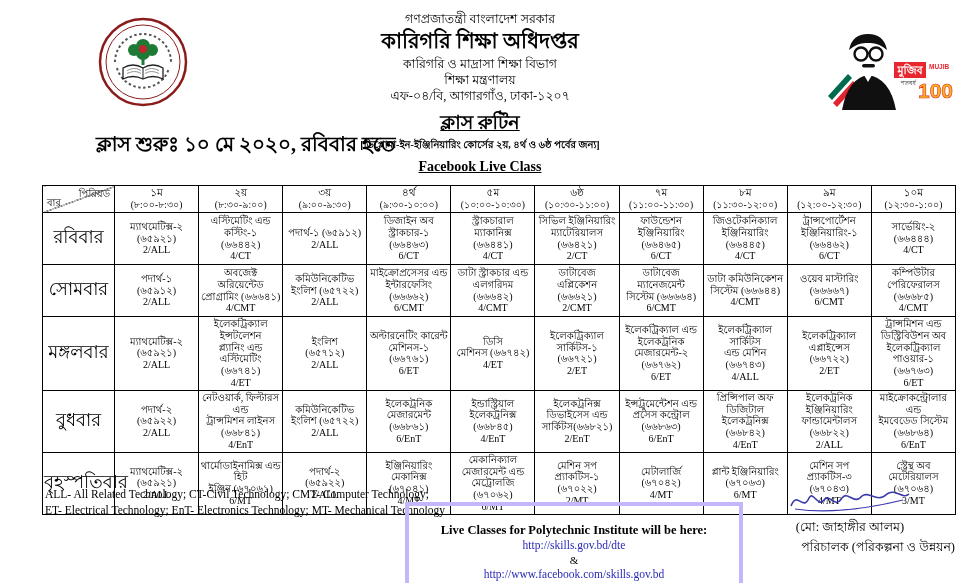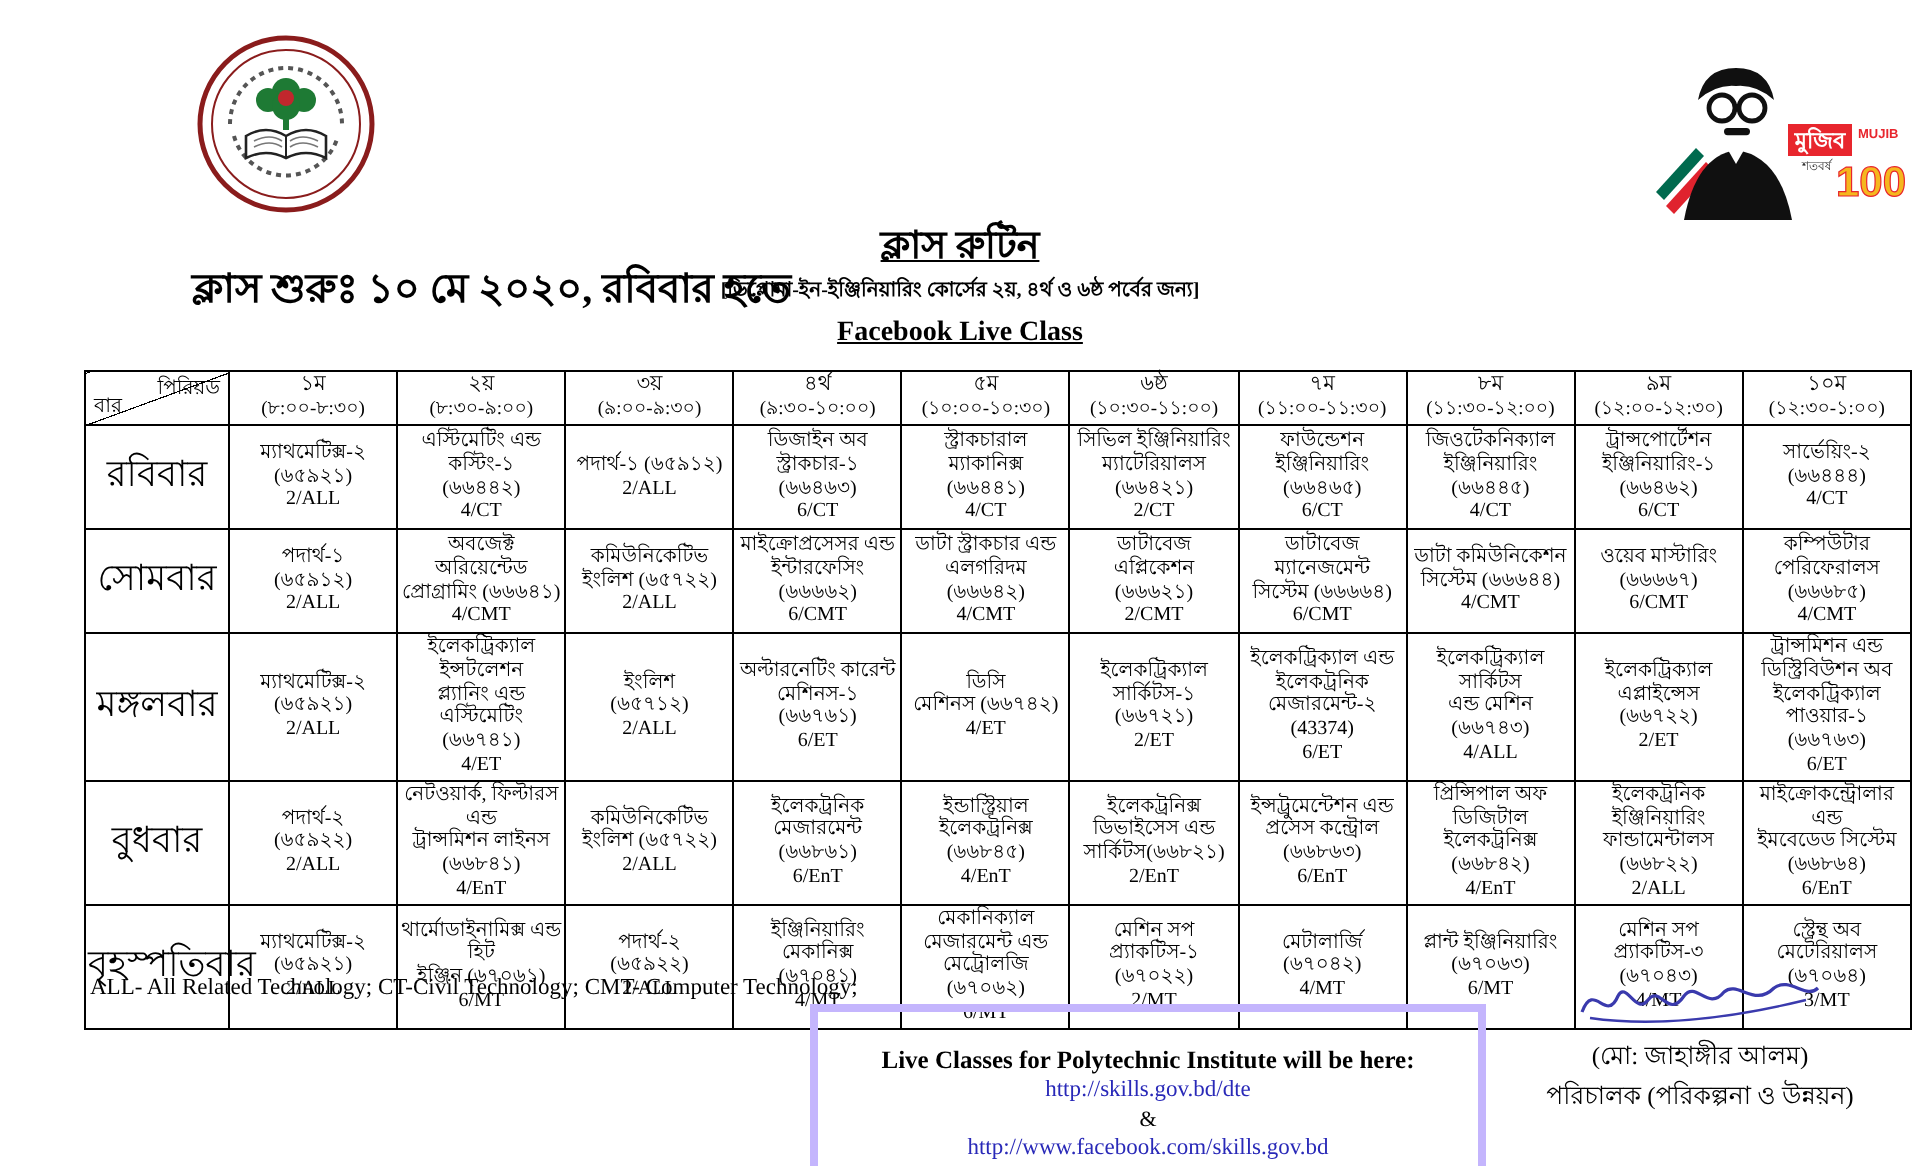--- a/index.html
+++ b/index.html
@@ -38,21 +38,21 @@
   
   .live-box{position:absolute;left:405px;top:502px;width:318px;border:4px solid #c4b5fd;
       text-align:center;padding:17px 6px 6px;}
   .live-box .lb-title{font-size:12.5px;font-weight:bold;}
   .live-box a{font-size:11.5px;text-decoration:none;display:block;line-height:1.35;}
   .live-box .amp{font-size:11px;line-height:1.2;}
   
   .sig-block{position:absolute;left:745px;top:486px;width:210px;text-align:center;}
   .sig-date{font-size:12.5px;margin-top:1px;}
   .sig-name{font-size:12.5px;}
-  .sig-desig{font-size:12.5px;}
+  .sig-desig{font-size:12.5px;text-align:right;}
 </style>
 </head>
 <body>
 
 <div class="page">
 
   <div class="dte-logo">
     <svg width="92" height="92" viewBox="0 0 92 92">
       <circle cx="46" cy="46" r="43" fill="#fff" stroke="#8a1c1c" stroke-width="2.5"></circle>
       <circle cx="46" cy="46" r="37" fill="#fff" stroke="#8a1c1c" stroke-width="1"></circle>
@@ -84,20 +84,27 @@
       <rect x="34" y="40" width="13" height="3.6" rx="1.8" fill="#101010"></rect>
       <polygon points="36,51 40,58 44,51 40,49" fill="#fff"></polygon>
       <rect x="66" y="38" width="32" height="16" fill="#e8262d"></rect>
       <text x="82" y="50" font-size="11" font-weight="bold" fill="#fff" text-anchor="middle" font-family="Liberation Sans, sans-serif">মুজিব</text>
       <text x="101" y="45" font-size="6.5" font-weight="bold" fill="#e8262d" font-family="Liberation Sans, sans-serif">MUJIB</text>
       <text x="73" y="61" font-size="6" fill="#333" font-family="Liberation Sans, sans-serif">শতবর্ষ</text>
       <text x="90" y="74" font-size="21" font-weight="bold" fill="#f5b71e" stroke="#e8262d" stroke-width="0.6" font-family="Liberation Sans, sans-serif">100</text>
     </svg>
   </div>
 
+  <div class="hdr-center">
+    <div class="hdr-govt">গণপ্রজাতন্ত্রী বাংলাদেশ সরকার</div>
+    <div class="hdr-dir">কারিগরি শিক্ষা অধিদপ্তর</div>
+    <div class="hdr-div">কারিগরি ও মাদ্রাসা শিক্ষা বিভাগ</div>
+    <div class="hdr-min">শিক্ষা মন্ত্রণালয়</div>
+    <div class="hdr-addr">এফ-০৪/বি, আগারগাঁও, ঢাকা-১২০৭</div>
+  </div>
 
   <div class="routine-title">ক্লাস রুটিন</div>
   <div class="class-start">ক্লাস শুরুঃ ১০ মে ২০২০, রবিবার হতে</div>
   <div class="course-note">[ডিপ্লোমা-ইন-ইঞ্জিনিয়ারিং কোর্সের ২য়, ৪র্থ ও ৬ষ্ঠ পর্বের জন্য]</div>
   <div class="fb-live">Facebook Live Class</div>
 
   <div class="tbl-wrap">
     <table>
       <colgroup>
           <col style="width:72px">
@@ -237,21 +244,21 @@
 6/ET</td>
             <td>ডিসি
 মেশিনস (৬৬৭৪২)
 4/ET</td>
             <td>ইলেকট্রিক্যাল
 সার্কিটস-১
 (৬৬৭২১)
 2/ET</td>
             <td>ইলেকট্রিক্যাল এন্ড
 ইলেকট্রনিক
-মেজারমেন্ট-২ (43374)
+মেজারমেন্ট-২ (৬৬৭৬২)
 6/ET</td>
             <td>ইলেকট্রিক্যাল সার্কিটস
 এন্ড মেশিন (৬৬৭৪৩)
 4/ALL</td>
             <td>ইলেকট্রিক্যাল
 এপ্লাইন্সেস
 (৬৬৭২২)
 2/ET</td>
             <td>ট্রান্সমিশন এন্ড
 ডিস্ট্রিবিউশন অব
@@ -332,20 +339,21 @@
             <td>স্ট্রেন্থ অব মেটেরিয়ালস
 (৬৭০৬৪)
 3/MT</td>
           </tr>
         </tbody>
     </table>
   </div>
 
   <div class="legend">
     <div>ALL- All Related Technology; CT-Civil Technology; CMT- Computer Technology;</div>
+    <div>ET- Electrical Technology; EnT- Electronics Technology; MT- Mechanical Technology</div>
   </div>
 
   <div class="live-box">
     <div class="lb-title">Live Classes for Polytechnic Institute will be here:</div>
     <a href="#" style="color: rgb(41, 41, 184);">http://skills.gov.bd/dte</a>
     <div class="amp">&amp;</div>
     <a href="#" style="color: rgb(41, 41, 184);">http://www.facebook.com/skills.gov.bd</a>
   </div>
 
   <div class="sig-block">

